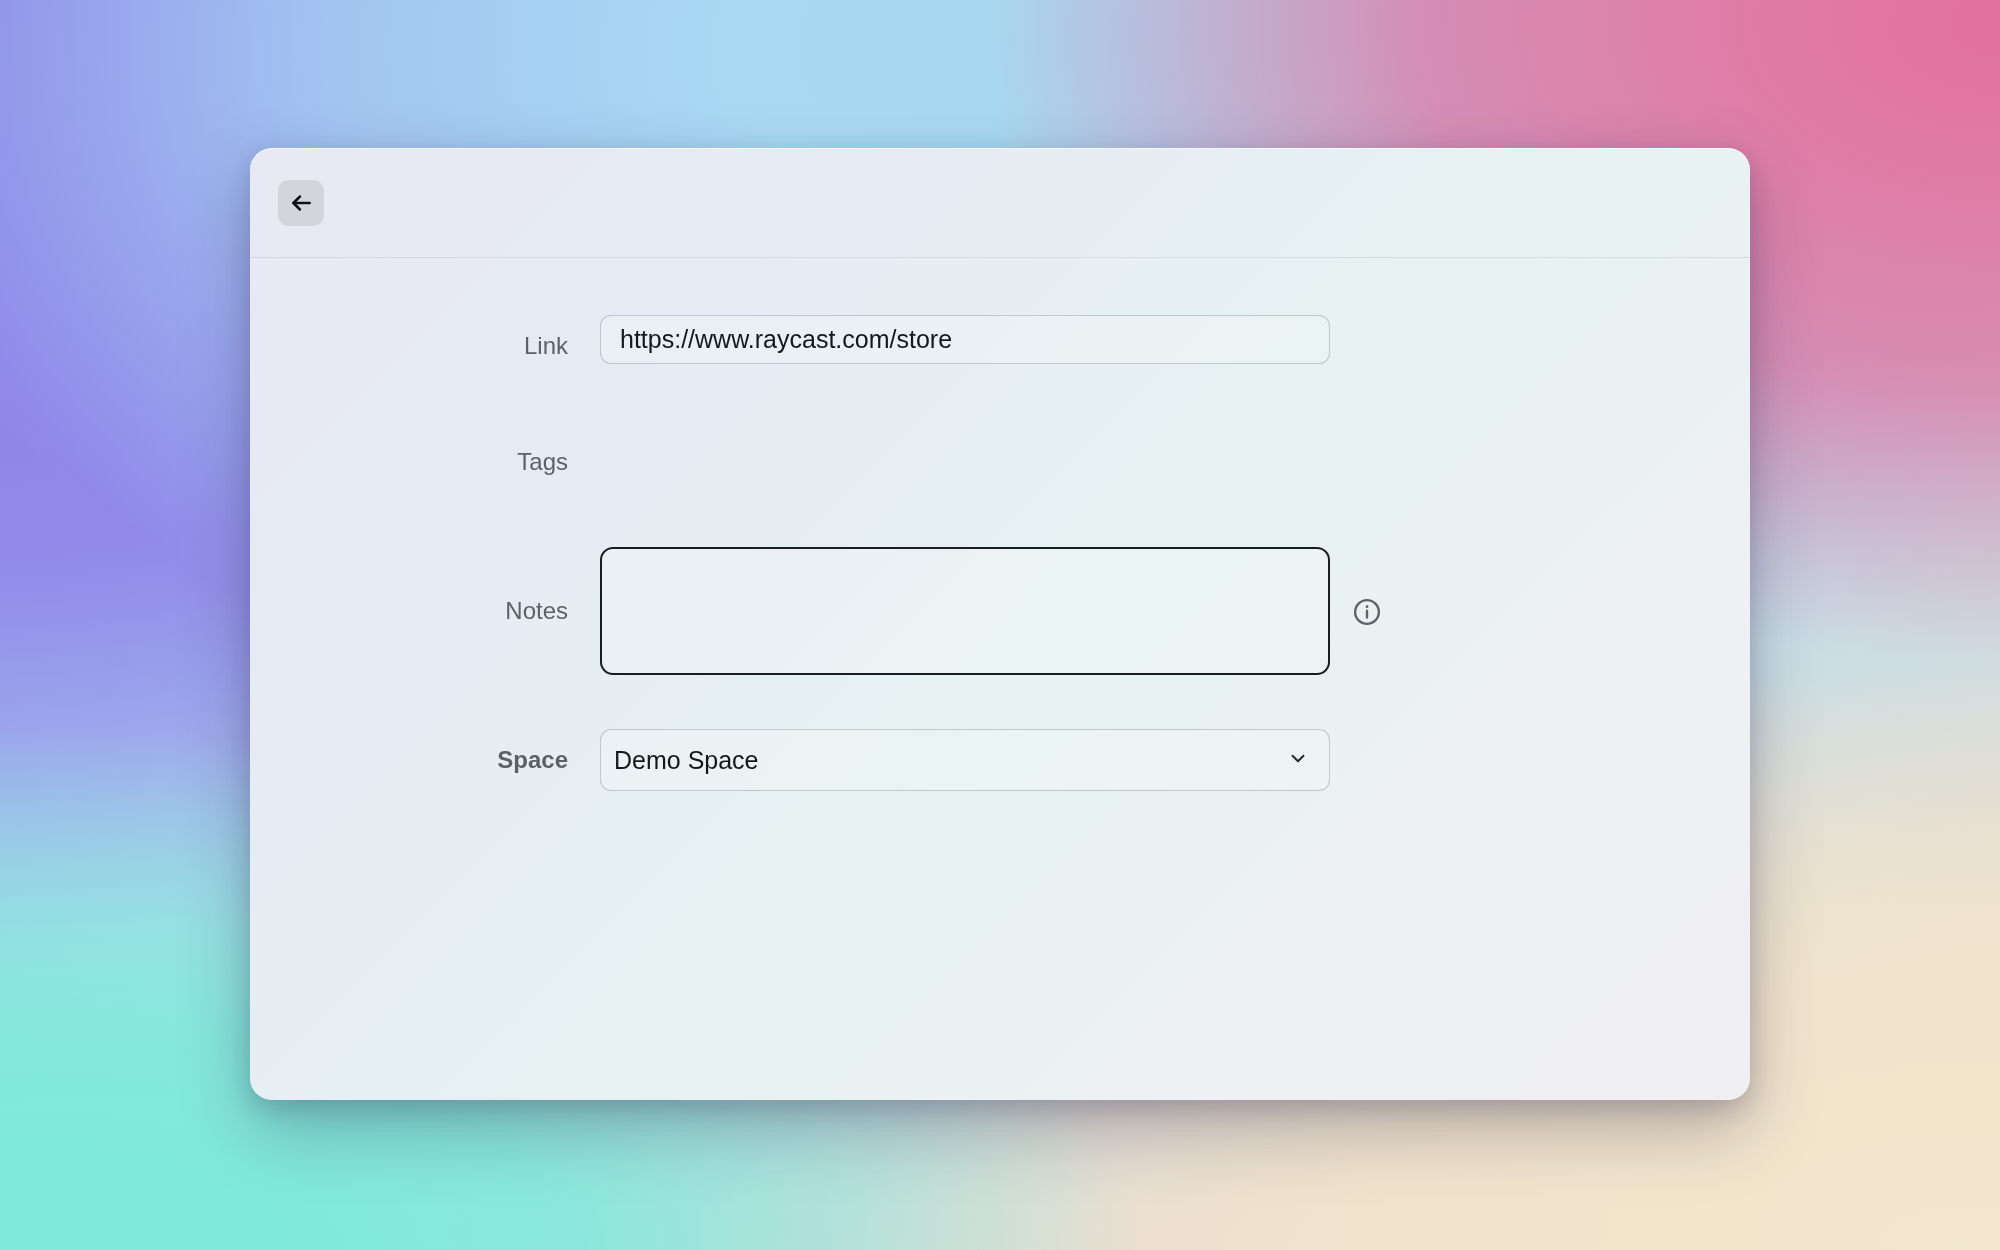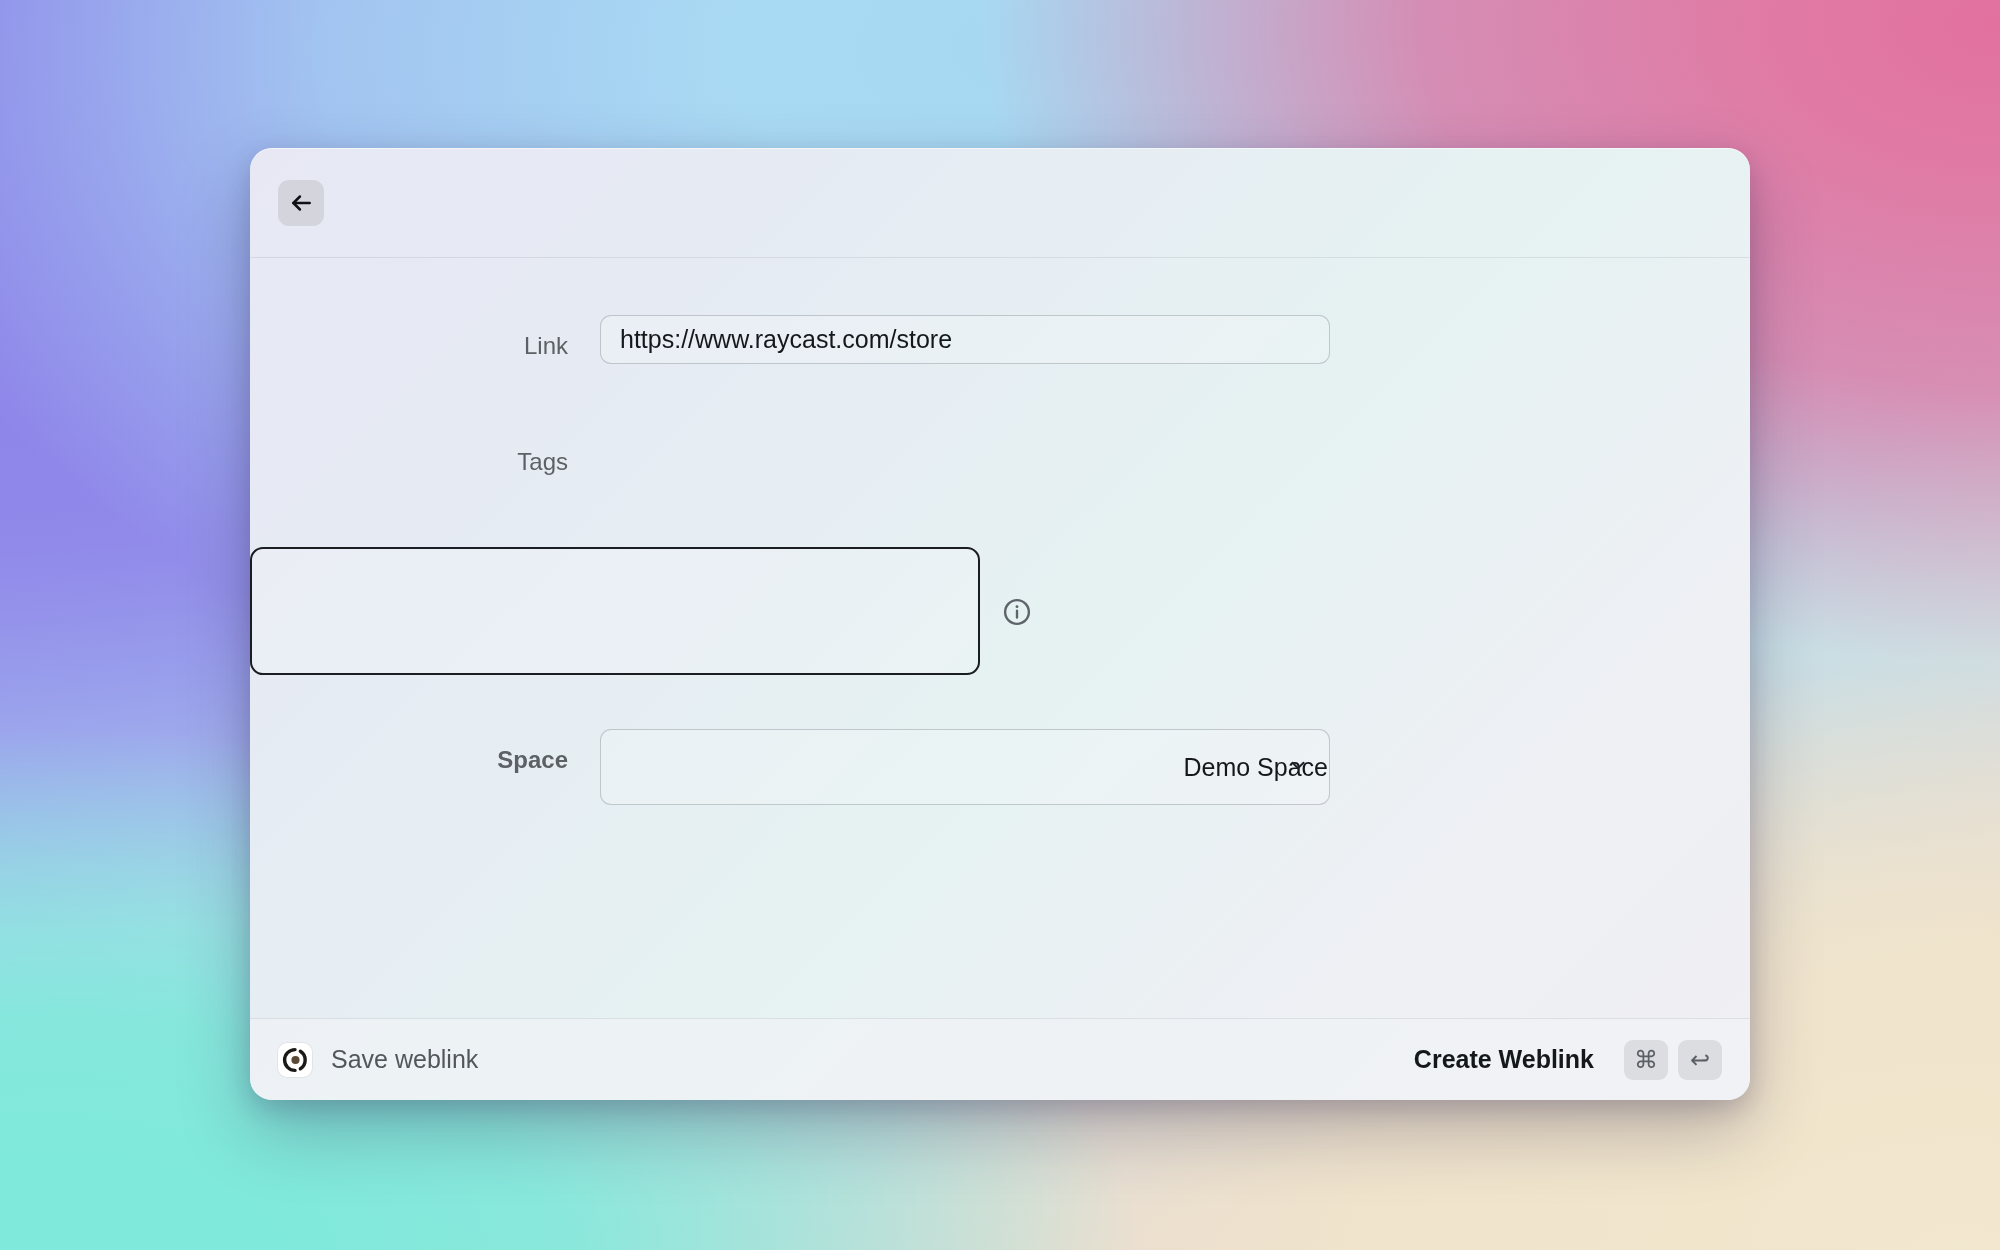--- a/index.html
+++ b/index.html
@@ -122,29 +122,28 @@
     color: #15181b;
     padding: 14px 19px;
     outline: none;
     resize: none;
     line-height: 1.3;
   }
 
   .select-field {
     position: relative;
     width: 730px;
-    height: 76px;
+    height: 62px;
     border-radius: 11px;
     border: 1px solid rgba(30, 45, 60, 0.22);
     background: rgba(255, 255, 255, 0.18);
     display: flex;
     align-items: center;
-    padding: 0 1px;
-    cursor: pointer;
-    justify-content: flex-end;
+    padding: 0 13px;
+    cursor: pointer;
   }
   .select-value {
     font-size: 25px;
     color: #15181b;
   }
   .chevron {
     position: absolute;
     right: 20px;
     top: 50%;
     transform: translateY(-50%);
@@ -245,20 +244,21 @@
       <div class="field-wrap">
         <input class="text-field" type="text" value="https://www.raycast.com/store" style="">
       </div>
     </div>
 
     <div class="form-row">
       <div class="row-label">Tags</div>
     </div>
 
     <div class="form-row">
+      <div class="row-label notes-label">Notes</div>
       <div class="field-wrap">
         <textarea class="textarea-field" autofocus="" value="" style=""></textarea>
         <span class="info-icon notes-info">
           <svg width="30" height="30" viewBox="0 0 24 24" fill="none" stroke="#5e6469" stroke-width="1.9">
             <circle cx="12" cy="12" r="9.5"></circle>
             <line x1="12" y1="11" x2="12" y2="16.4" stroke-linecap="round"></line>
             <circle cx="12" cy="7.7" r="1.15" fill="#5e6469" stroke="none"></circle>
           </svg>
         </span>
       </div>
@@ -273,30 +273,14 @@
             <svg width="22" height="22" viewBox="0 0 24 24" fill="none" stroke="#20242a" stroke-width="2.1" stroke-linecap="round" stroke-linejoin="round">
               <polyline points="6,9.5 12,15.5 18,9.5"></polyline>
             </svg>
           </span>
         </div>
       </div>
     </div>
 
   </div>
 
-  <div id="footer">
-    <span id="app-logo">
-      <svg width="26" height="26" viewBox="0 0 32 32">
-        <path d="M16 3.2 a12.8 12.8 0 0 0 0 25.6" fill="none" stroke="#1b1a18" stroke-width="4.2" stroke-linecap="round"></path>
-        <path d="M22.6 5.2 a12.8 12.8 0 0 1 0 21.6" fill="none" stroke="#1b1a18" stroke-width="4.2" stroke-linecap="round"></path>
-        <circle cx="16.6" cy="16" r="5" fill="#5a4a35"></circle>
-      </svg>
-    </span>
-    <span id="footer-action-label">Save weblink</span>
-
-    <div id="footer-right">
-      <span id="primary-action-label">Create Weblink</span>
-      <span class="keycap">⌘</span>
-      <span class="keycap">↩</span>
-    </div>
-  </div>
 
 </div>
 
 </body></html>

